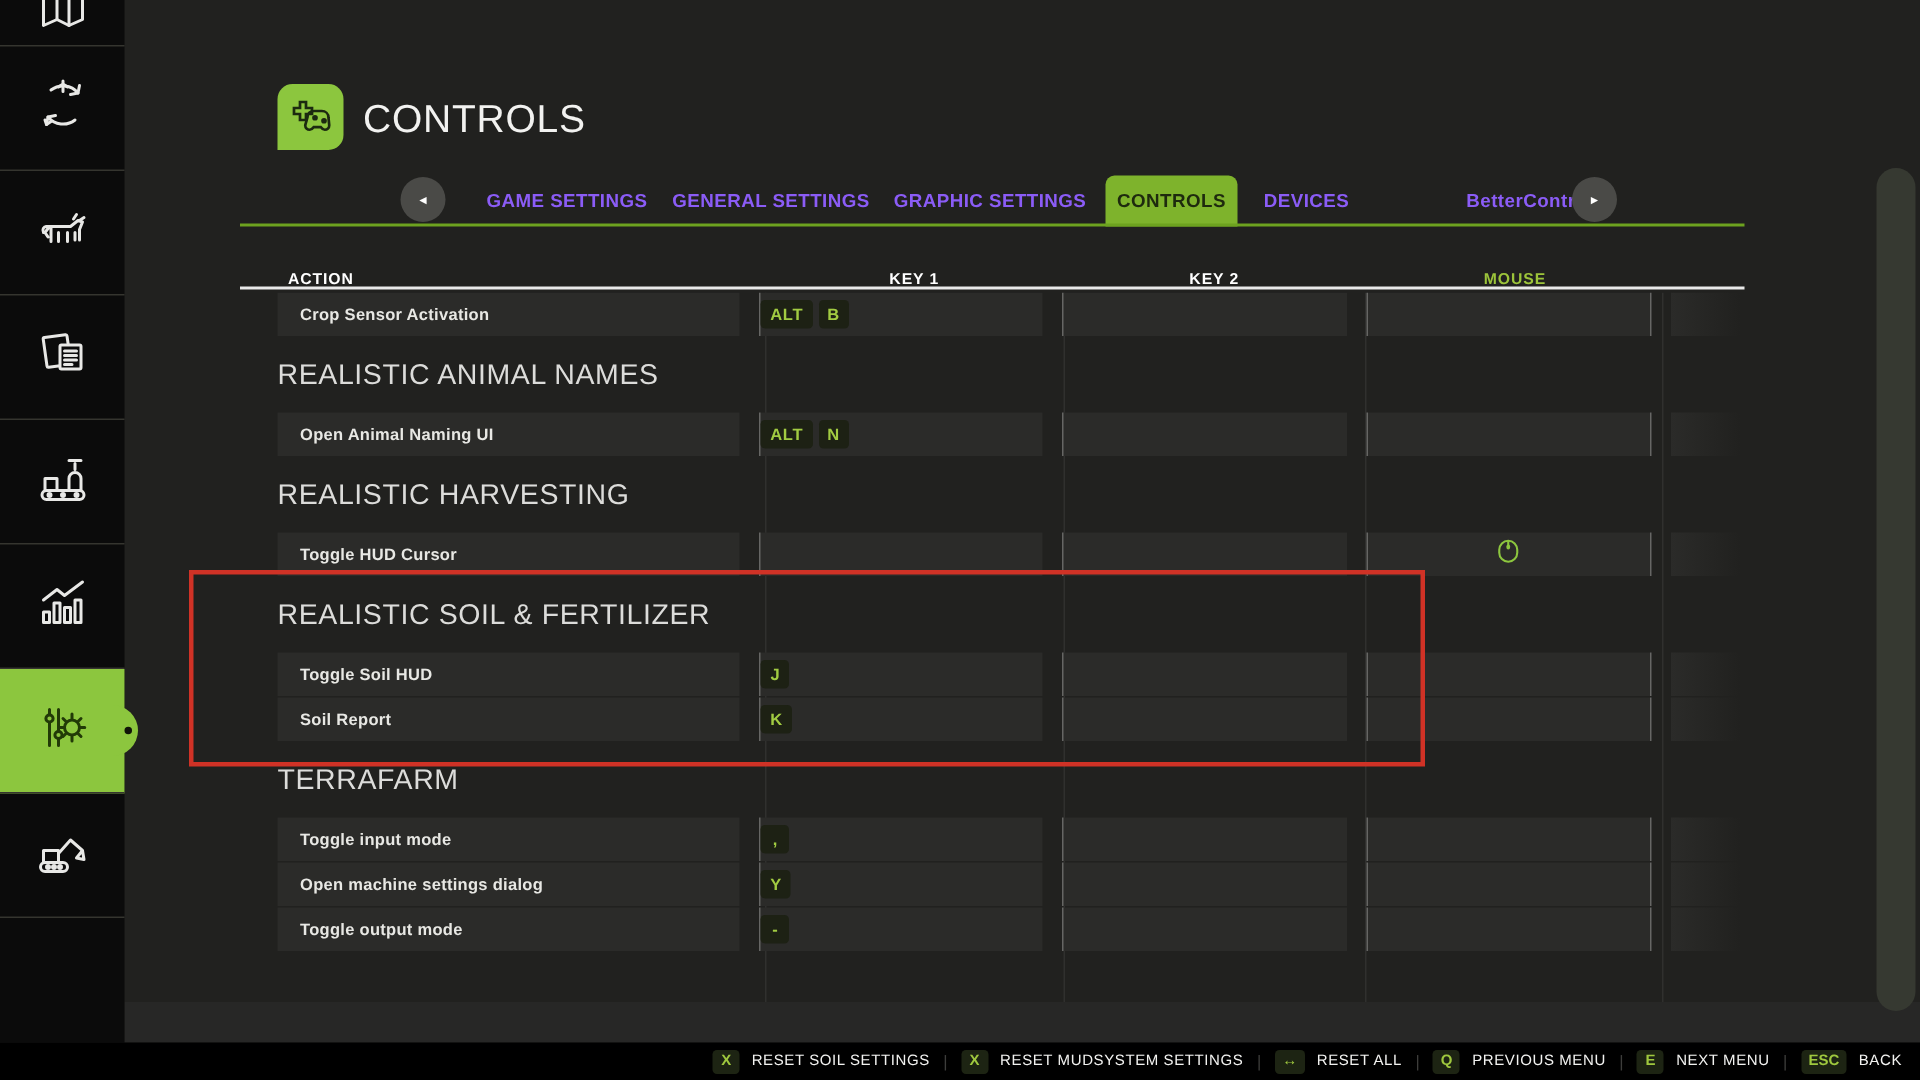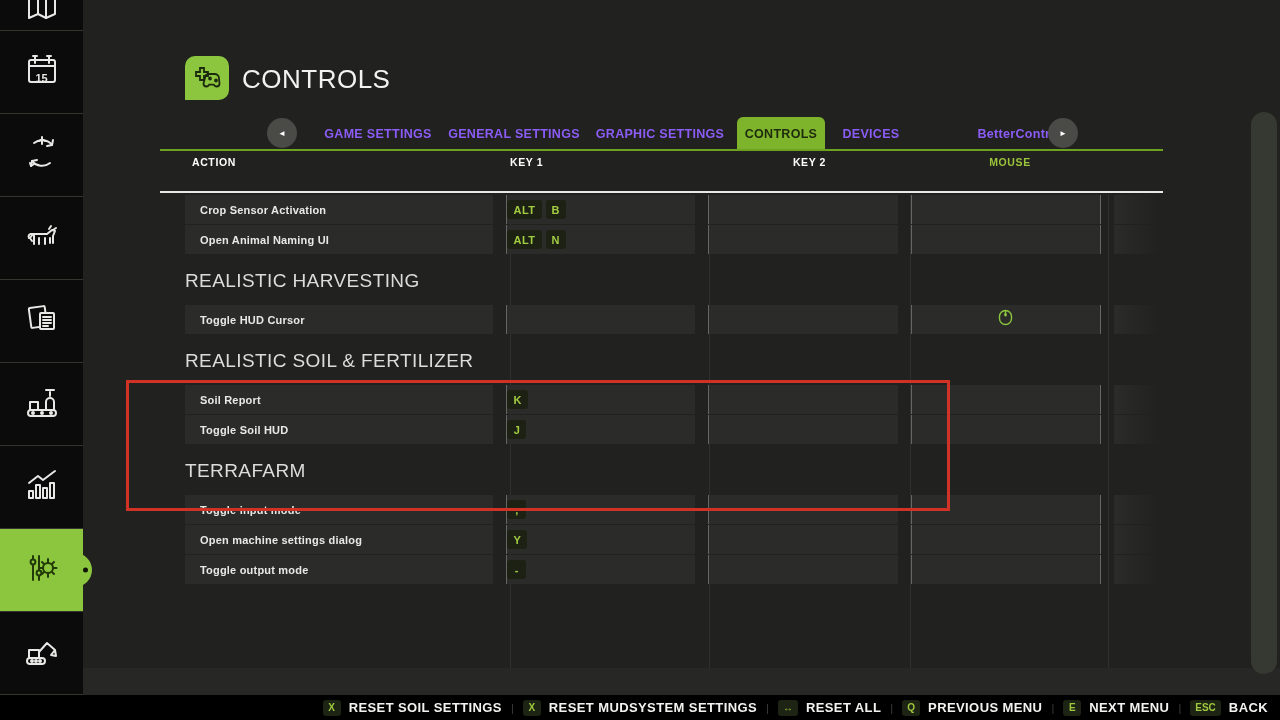--- a/index.html
+++ b/index.html
@@ -27,23 +27,23 @@
   
   .nav-circle { position:absolute; top:118px; width:30px; height:30px; border-radius:50%; background:#4a4a47;
       color:#ffffff; display:flex; align-items:center; justify-content:center; font-size:8px; cursor:pointer; }
   #tab-prev { left:267px; } #tab-next { left:1048px; }
   .tab { position:absolute; top:117px; height:34px; display:flex; align-items:center; justify-content:center;
       font-size:12.5px; font-weight:bold; color:#8b5cf6; letter-spacing:0.3px; cursor:pointer; white-space:nowrap; }
   .tab.active { background:#7eb32c; color:#1e2a0e; border-radius:6px 6px 0 0; }
   #tab-underline { position:absolute; left:160px; top:149px; width:1003px; height:2px; background:#6da21f; }
 
   
-  .th { position:absolute; top:156px; font-size:10.5px; font-weight:bold; color:#ffffff; letter-spacing:0.6px; }
+  .th { position:absolute; top:180px; font-size:10.5px; font-weight:bold; color:#ffffff; letter-spacing:0.6px; }
   #th-action { left:192px; }
-  #th-key1 { left:510px; width:199px; text-align:left; }
+  #th-key1 { left:510px; width:199px; text-align:center; }
   #th-key2 { left:709px; width:201px; text-align:center; }
   #th-mouse { left:910px; width:200px; text-align:center; color:#9cc43a; }
   #header-line { position:absolute; left:160px; top:191px; width:1003px; height:2px; background:rgba(255,255,255,0.9); }
 
   
   #content { position:absolute; left:0; top:195px; width:1280px; height:473px; overflow:hidden; }
   .gridline { position:absolute; top:0; bottom:0; width:1px; background:rgba(255,255,255,0.07); }
   .section-title { margin:15px 0 12px 185px; font-size:19px; line-height:24px; font-weight:400;
       color:#dcdcda; letter-spacing:0.4px; }
   .crow { position:relative; height:29px; margin:0 0 1px 185px; width:975px; display:flex;gap:13px; }
@@ -64,40 +64,32 @@
 
   
   #scroll-strip { position:absolute; left:1251px; top:112px; width:26px; height:562px; background:#363931; border-radius:13px; }
 
   
   #footer { position:absolute; left:0; bottom:0; width:1280px; height:25px; background:#000000;
       display:flex; align-items:center; justify-content:flex-end; padding-right:12px; z-index:6; }
   .f-item { display:flex; align-items:center; gap:8px; cursor:pointer; }
   .f-key { background:#1d2413; color:#9fc83e; font-size:10px; font-weight:bold; border-radius:3px;
       height:16px; min-width:18px; padding:0 5px; display:flex; align-items:center; justify-content:center; }
-  .f-label { color:#f2f2f0; font-size:13px; font-weight:bold; letter-spacing:0.4px; }
+  .f-label { color:#f2f2f0; font-size:10px; font-weight:normal; letter-spacing:0.4px; }
   .f-sep { color:#3d3d3b; margin:0 9px; font-size:11px; }
 </style>
 </head>
 <body>
 
 <nav id="sidebar">
     <div class="side-item cut">
       <span><svg viewBox="0 0 40 40" fill="none" stroke="#e8e8e6" stroke-width="2" stroke-linejoin="round" stroke-linecap="round">
           <path d="M7 10 L16 6 L24 10 L33 6 L33 30 L24 34 L16 30 L7 34 Z"></path>
           <path d="M16 6 V30 M24 10 V34"></path>
         </svg></span>
-    </div>
-    <div class="side-item">
-      <span><svg viewBox="0 0 40 40" fill="none" stroke="#e8e8e6" stroke-width="2" stroke-linejoin="round" stroke-linecap="round">
-          <rect x="7" y="10" width="26" height="22" rx="2"></rect>
-          <path d="M13 6 v7 M27 6 v7 M7 16 h26"></path>
-          <path d="M11 6 h4 M25 6 h4"></path>
-        </svg></span>
-      <span class="cal-day">15</span>
     </div>
     <div class="side-item">
       <span><svg viewBox="0 0 40 40" fill="none" stroke="#e8e8e6" stroke-width="2" stroke-linejoin="round" stroke-linecap="round">
           <path d="M12 10 A13 13 0 0 1 30 12"></path>
           <path d="M30 12 l1-5 M30 12 l-5 1"></path>
           <path d="M28 30 A13 13 0 0 1 10 28"></path>
           <path d="M10 28 l-1 5 M10 28 l5-1"></path>
           <path d="M20 4 v7 M20 6 l-3 2 M20 6 l3 2"></path>
           <path d="M9 33 l3-2 M9 33 l-1-3"></path>
         </svg></span>
@@ -196,20 +188,21 @@
     <div class="crow">
       <div class="cell c-action">Crop Sensor Activation</div>
       <div class="cell c-key1">
         <span class="keycap">ALT</span>
         <span class="keycap">B</span>
       </div>
       <div class="cell c-key2"></div>
       <div class="cell c-mouse"></div>
       <div class="c-fade"></div>
     </div>
+    <h2 class="section-title">REALISTIC ANIMAL NAMES</h2>
     <div class="crow">
       <div class="cell c-action">Open Animal Naming UI</div>
       <div class="cell c-key1">
         <span class="keycap">ALT</span>
         <span class="keycap">N</span>
       </div>
       <div class="cell c-key2"></div>
       <div class="cell c-mouse"></div>
       <div class="c-fade"></div>
     </div>
@@ -222,32 +215,32 @@
         <span><svg width="15" height="17" viewBox="0 0 15 17" fill="none" stroke="#8cc63e" stroke-width="1.4">
             <rect x="1.5" y="1.5" width="12" height="14" rx="6"></rect>
             <path d="M7.5 1.5 v5"></path>
             <rect x="6.3" y="4" width="2.4" height="3.4" rx="1.2" fill="#8cc63e" stroke="none"></rect>
           </svg></span>
       </div>
       <div class="c-fade"></div>
     </div>
     <h2 class="section-title">REALISTIC SOIL &amp; FERTILIZER</h2>
     <div class="crow">
+      <div class="cell c-action">Toggle Soil HUD</div>
+      <div class="cell c-key1">
+        <span class="keycap">J</span>
+      </div>
+      <div class="cell c-key2"></div>
+      <div class="cell c-mouse"></div>
+      <div class="c-fade"></div>
+    </div>
+    <div class="crow">
       <div class="cell c-action">Soil Report</div>
       <div class="cell c-key1">
         <span class="keycap">K</span>
-      </div>
-      <div class="cell c-key2"></div>
-      <div class="cell c-mouse"></div>
-      <div class="c-fade"></div>
-    </div>
-    <div class="crow">
-      <div class="cell c-action">Toggle Soil HUD</div>
-      <div class="cell c-key1">
-        <span class="keycap">J</span>
       </div>
       <div class="cell c-key2"></div>
       <div class="cell c-mouse"></div>
       <div class="c-fade"></div>
     </div>
     <h2 class="section-title">TERRAFARM</h2>
     <div class="crow">
       <div class="cell c-action">Toggle input mode</div>
       <div class="cell c-key1">
         <span class="keycap">,</span>

